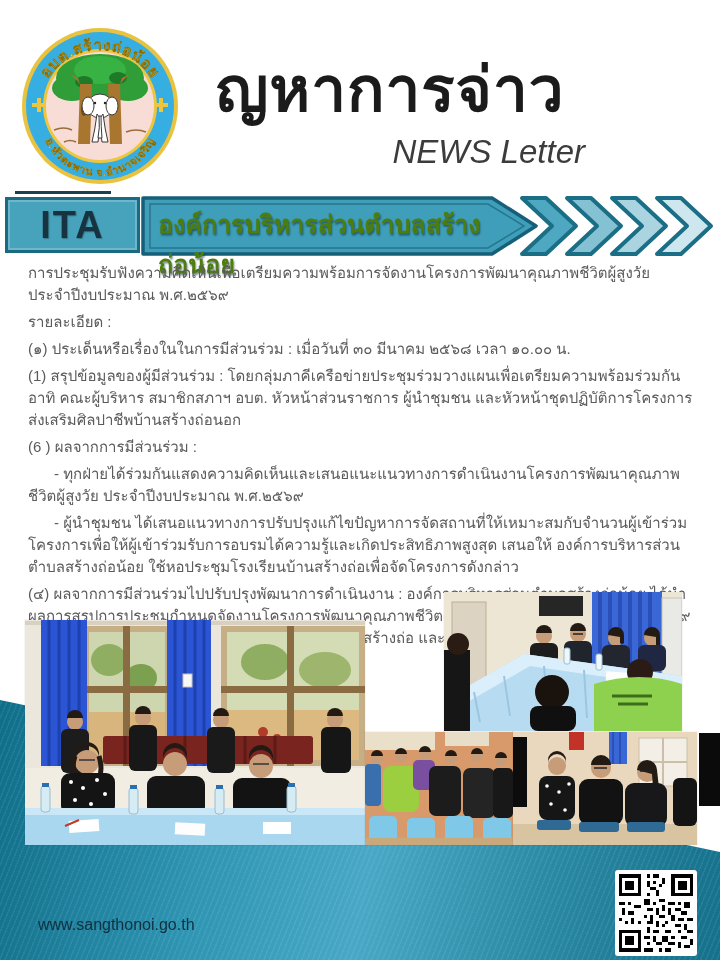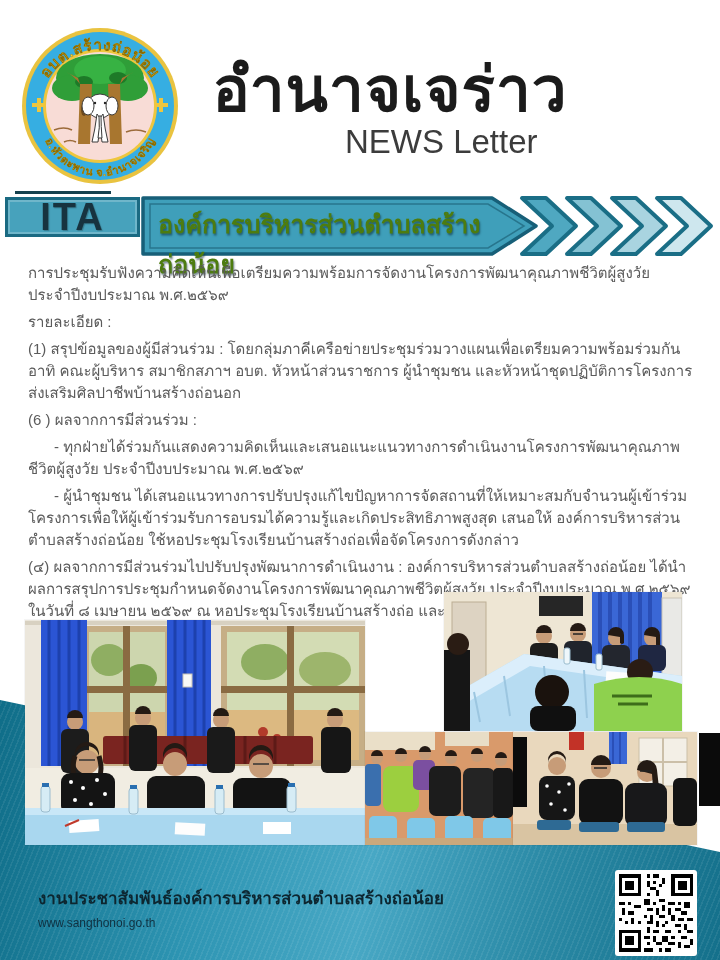--- a/index.html
+++ b/index.html
@@ -3,25 +3,25 @@
 <meta charset="utf-8">
 <style>
   html,body{margin:0;padding:0;background:#888;}
   #page{position:relative;width:720px;height:960px;background:#ffffff;overflow:hidden;
         font-family:"Liberation Sans","DejaVu Sans",sans-serif;}
   .abs{position:absolute;}
 
   
   #nl-title{left:200px;top:40px;width:380px;text-align:center;font-size:62px;font-weight:700;
             color:#1b1b1b;letter-spacing:1px;}
-  #nl-subtitle{left:345px;top:123px;width:240px;text-align:left;font-size:33px;color:#3c3c3c;}
+  #nl-subtitle{left:345px;top:133px;width:240px;text-align:right;font-size:33px;color:#3c3c3c;font-style:italic;}
 
   
   #banner-topline{left:15px;top:191px;width:96px;height:3px;background:#17424f;}
-  #ita-badge{left:5px;top:197px;width:135px;height:40px;background:#47a2bc;
+  #ita-badge{left:5px;top:197px;width:135px;height:56px;background:#47a2bc;
              border:3px solid #1a6a82;box-sizing:border-box;
              box-shadow:inset 0 0 0 2px rgba(255,255,255,.22);
              display:flex;align-items:center;justify-content:center;}
   #ita-badge span{font-size:38px;font-weight:700;color:#17333f;letter-spacing:2px;
                   text-shadow:1px 1px 1px rgba(0,0,0,.25);}
   #band-svg{left:140px;top:194px;}
   #band-text{left:158px;top:204px;width:334px;font-size:25px;font-weight:700;
              color:#4d7c0f;text-shadow:1px 2px 2px rgba(10,40,55,.55);}
 
   
@@ -39,21 +39,21 @@
 
   .photo{overflow:hidden;box-shadow:0 0 0 1px rgba(0,0,0,.04);}
   #photo-main{left:25px;top:620px;width:340px;height:225px;}
   #photo-top-right{left:444px;top:592px;width:238px;height:139px;}
   #photo-bottom-mid{left:365px;top:732px;width:148px;height:113px;}
   #photo-bottom-right{left:513px;top:732px;width:184px;height:113px;}
   #right-black-bar{left:699px;top:733px;width:21px;height:73px;background:#0b0b0b;}
 
   
   #footer-line1{left:38px;top:884px;font-size:17px;font-weight:700;color:#0d2630;}
-  #footer-line2{left:38px;top:916px;font-size:12px;color:#103040;}
+  #footer-line2{left:38px;top:916px;font-size:16px;color:#103040;}
   #qr{left:615px;top:870px;width:82px;height:86px;background:#ffffff;border-radius:3px;
       display:flex;align-items:center;justify-content:center;}
 </style>
 </head>
 <body>
 
 <div id="page">
 
   <div class="abs" style="left:20px;top:26px;width:160px;height:160px;">
     <svg width="160" height="160" viewBox="0 0 160 160">
@@ -99,21 +99,21 @@
       </defs>
       <text font-size="15" font-weight="700" fill="#f7d23a" stroke="#8a6a00" stroke-width="0.3" letter-spacing="1">
         <textPath href="#arcTop" startOffset="50%" text-anchor="middle">อบต.สร้างถ่อน้อย</textPath>
       </text>
       <text font-size="11" font-weight="700" fill="#f7d23a" stroke="#8a6a00" stroke-width="0.25" letter-spacing="0.5">
         <textPath href="#arcBot" startOffset="50%" text-anchor="middle">อ.หัวตะพาน จ.อำนาจเจริญ</textPath>
       </text>
     </svg>
   </div>
 
-  <div class="abs" id="nl-title">อำนาจเจร่าว</div>
+  <div class="abs" id="nl-title">ญหาการจ่าว</div>
   <div class="abs" id="nl-subtitle">NEWS Letter</div>
 
   <div class="abs" id="banner-topline"></div>
   <div class="abs" id="ita-badge">
     <span>ITA</span>
   </div>
 
   <div class="abs" id="band-svg">
     <svg width="580" height="64" viewBox="0 0 580 64">
       <polygon points="3,4 352,4 396,32 352,60 3,60" stroke="#175f78" stroke-width="3.5" stroke-linejoin="round" fill="#3f9fba"></polygon>
@@ -124,20 +124,21 @@
         <polygon points="472,4 496,4 526,32 496,60 472,60 502,32" fill="#a9d4e0"></polygon>
         <polygon points="517,4 541,4 571,32 541,60 517,60 547,32" fill="#cee7ee"></polygon>
       </g>
     </svg>
   </div>
   <div class="abs" id="band-text">องค์การบริหารส่วนตำบลสร้างถ่อน้อย</div>
 
   <div class="abs" id="article">
     <p>การประชุมรับฟังความคิดเห็นเพื่อเตรียมความพร้อมการจัดงานโครงการพัฒนาคุณภาพชีวิตผู้สูงวัย ประจำปีงบประมาณ  พ.ศ.๒๕๖๙</p>
     <p>รายละเอียด :</p>
+    <p>(๑) ประเด็นหรือเรื่องในในการมีส่วนร่วม : เมื่อวันที่ ๓๐ มีนาคม ๒๕๖๘  เวลา ๑๐.๐๐ น.</p>
     <p>(1) สรุปข้อมูลของผู้มีส่วนร่วม : โดยกลุ่มภาคีเครือข่ายประชุมร่วมวางแผนเพื่อเตรียมความพร้อมร่วมกัน อาทิ คณะผู้บริหาร สมาชิกสภาฯ อบต. หัวหน้าส่วนราชการ  ผู้นำชุมชน และหัวหน้าชุดปฏิบัติการโครงการส่งเสริมศิลปาชีพบ้านสร้างถ่อนอก</p>
     <p class="gap">(6 ) ผลจากการมีส่วนร่วม :</p>
     <p class="indent gap">- ทุกฝ่ายได้ร่วมกันแสดงความคิดเห็นและเสนอแนะแนวทางการดำเนินงานโครงการพัฒนาคุณภาพชีวิตผู้สูงวัย ประจำปีงบประมาณ พ.ศ.๒๕๖๙</p>
     <p class="indent gap">- ผู้นำชุมชน ได้เสนอแนวทางการปรับปรุงแก้ไขปัญหาการจัดสถานที่ให้เหมาะสมกับจำนวนผู้เข้าร่วมโครงการเพื่อให้ผู้เข้าร่วมรับการอบรมได้ความรู้และเกิดประสิทธิภาพสูงสุด เสนอให้ องค์การบริหารส่วนตำบลสร้างถ่อน้อย ใช้หอประชุมโรงเรียนบ้านสร้างถ่อเพื่อจัดโครงการดังกล่าว</p>
     <p class="gap">(๔) ผลจากการมีส่วนร่วมไปปรับปรุงพัฒนาการดำเนินงาน : องค์การบริหารส่วนตำบลสร้างถ่อน้อย ได้นำผลการสรุปการประชุมกำหนดจัดงานโครงการพัฒนาคุณภาพชีวิตผู้สูงวัย ประจำปีงบประมาณ พ.ศ.๒๕๖๙ ในวันที่ ๘ เมษายน ๒๕๖๙ ณ หอประชุมโรงเรียนบ้านสร้างถ่อ และการดำเนินงานดังกล่าวเป็นไปด้วยความเรียบร้อย บรรลุตามวัตถุประสงค์ที่ตั้งไว้</p>
   </div>
 
   <div class="abs" id="teal-band"></div>
 
   <div class="abs photo" id="photo-main">
@@ -352,21 +353,20 @@
       <g fill="#2e6a94">
         <rect x="24" y="88" width="34" height="10" rx="3"></rect>
         <rect x="66" y="90" width="40" height="10" rx="3"></rect>
         <rect x="114" y="90" width="38" height="10" rx="3"></rect>
       </g>
     </svg>
   </div>
 
   <div class="abs" id="right-black-bar"></div>
 
-  <div class="abs" id="footer-line1">งานประชาสัมพันธ์องค์การบริหารส่วนตำบลสร้างถ่อน้อย</div>
   <div class="abs" id="footer-line2">www.sangthonoi.go.th</div>
 
   <div class="abs" id="qr">
     <svg width="74" height="78" viewBox="0 0 24 25" shape-rendering="crispEdges">
       <rect width="24" height="25" fill="#ffffff"></rect>
       <g fill="#000000" fill-rule="evenodd">
         <path d="M0 0h7v7H0z M1 1h5v5H1z M2 2h3v3H2z"></path>
         <path d="M17 0h7v7h-7z M18 1h5v5h-5z M19 2h3v3h-3z"></path>
         <path d="M0 18h7v7H0z M1 19h5v5H1z M2 20h3v3H2z"></path>
       </g>

